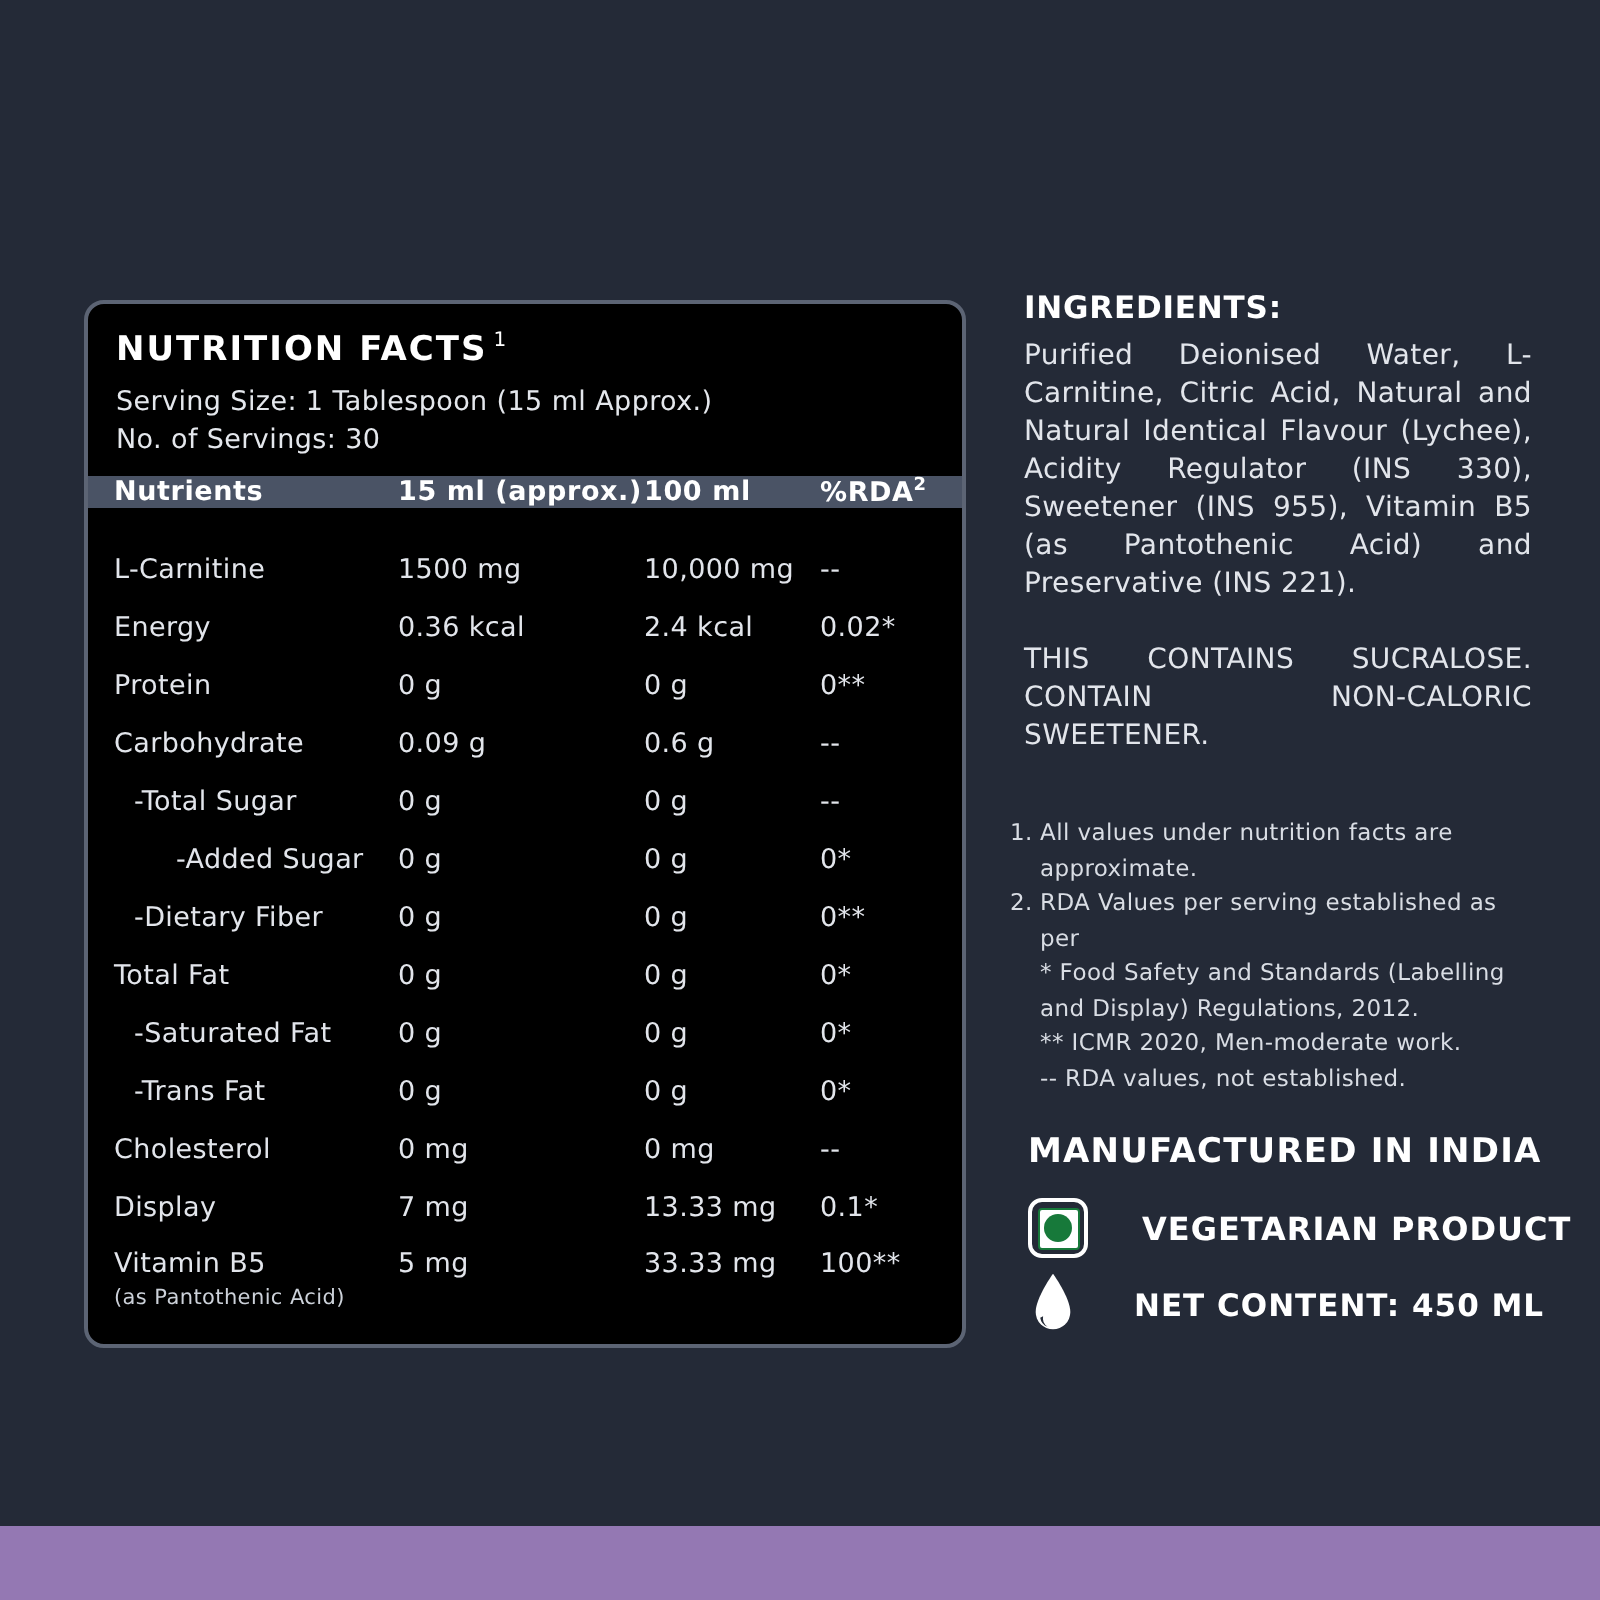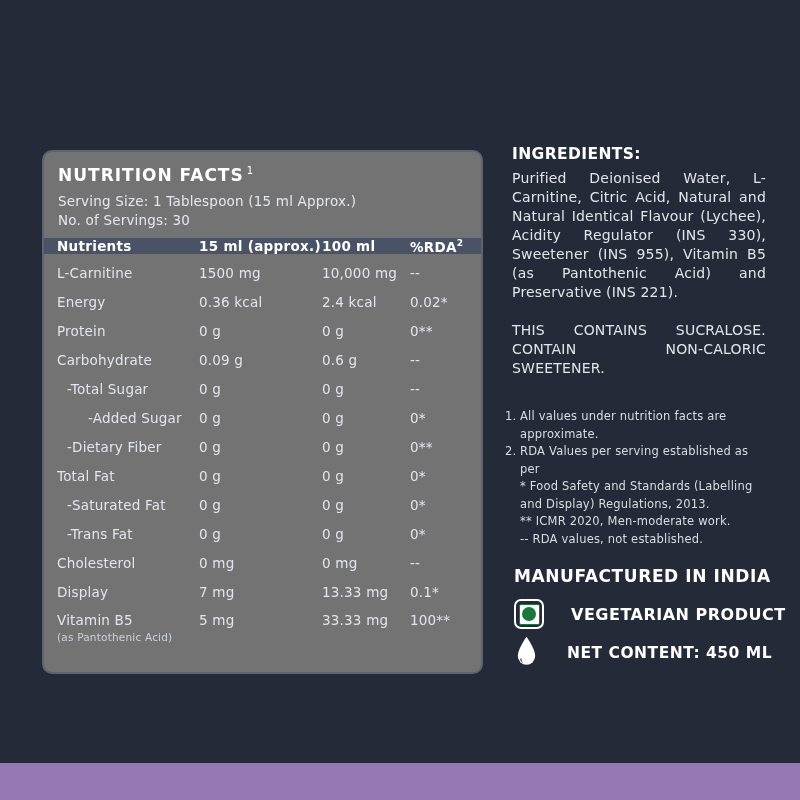--- a/index.html
+++ b/index.html
@@ -15,21 +15,21 @@
     overflow: hidden;
   }
 
   
   .nf-box {
     position: absolute;
     left: 42px; top: 150px;
     width: 441px; height: 524px;
     border: 2px solid #5c6474;
     border-radius: 10px;
-    background: #737373;
+    background: #000000;
     overflow: hidden;
   }
   .nf-head { padding: 13px 15px 8px 14px; }
   .nf-title {
     color: #ffffff;
     font-size: 17px;
     font-weight: bold;
     letter-spacing: 1px;
     margin-bottom: 7px;
   }
@@ -52,21 +52,21 @@
     font-weight: bold;
     letter-spacing: 0.3px;
   }
   .nf-cols sup { font-size: 9px; }
 
   .c1 { width: 142px; flex: none; }
   .c2 { width: 123px; flex: none; }
   .c3 { width: 88px;  flex: none; }
   .c4 { flex: 1; }
 
-  .nf-rows { padding-top: 4px; padding-left: 13px; }
+  .nf-rows { padding-top: 16px; padding-left: 13px; }
   .nf-row {
     display: flex;
     align-items: center;
     height: 29px;
     color: #e2e5eb;
     font-size: 13.5px;
     letter-spacing: 0.2px;
   }
   .nf-row.tall {
     height: auto;
@@ -305,21 +305,21 @@
       <div class="fn-item">
         <div class="fn-marker">1.</div>
         <div class="fn-body">
           <div>All values under nutrition facts  are approximate.</div>
         </div>
       </div>
       <div class="fn-item">
         <div class="fn-marker">2.</div>
         <div class="fn-body">
           <div>RDA Values per serving established as per</div>
-          <div>* Food Safety and Standards (Labelling and Display) Regulations, 2013.</div>
+          <div>* Food Safety and Standards (Labelling and Display) Regulations, 2012.</div>
           <div>** ICMR 2020, Men-moderate work.</div>
           <div>-- RDA values, not established.</div>
         </div>
       </div>
     </div>
 
   <div class="mfg">MANUFACTURED IN INDIA</div>
 
   <div class="badge-row veg-row">
     <span class="veg-outer">

